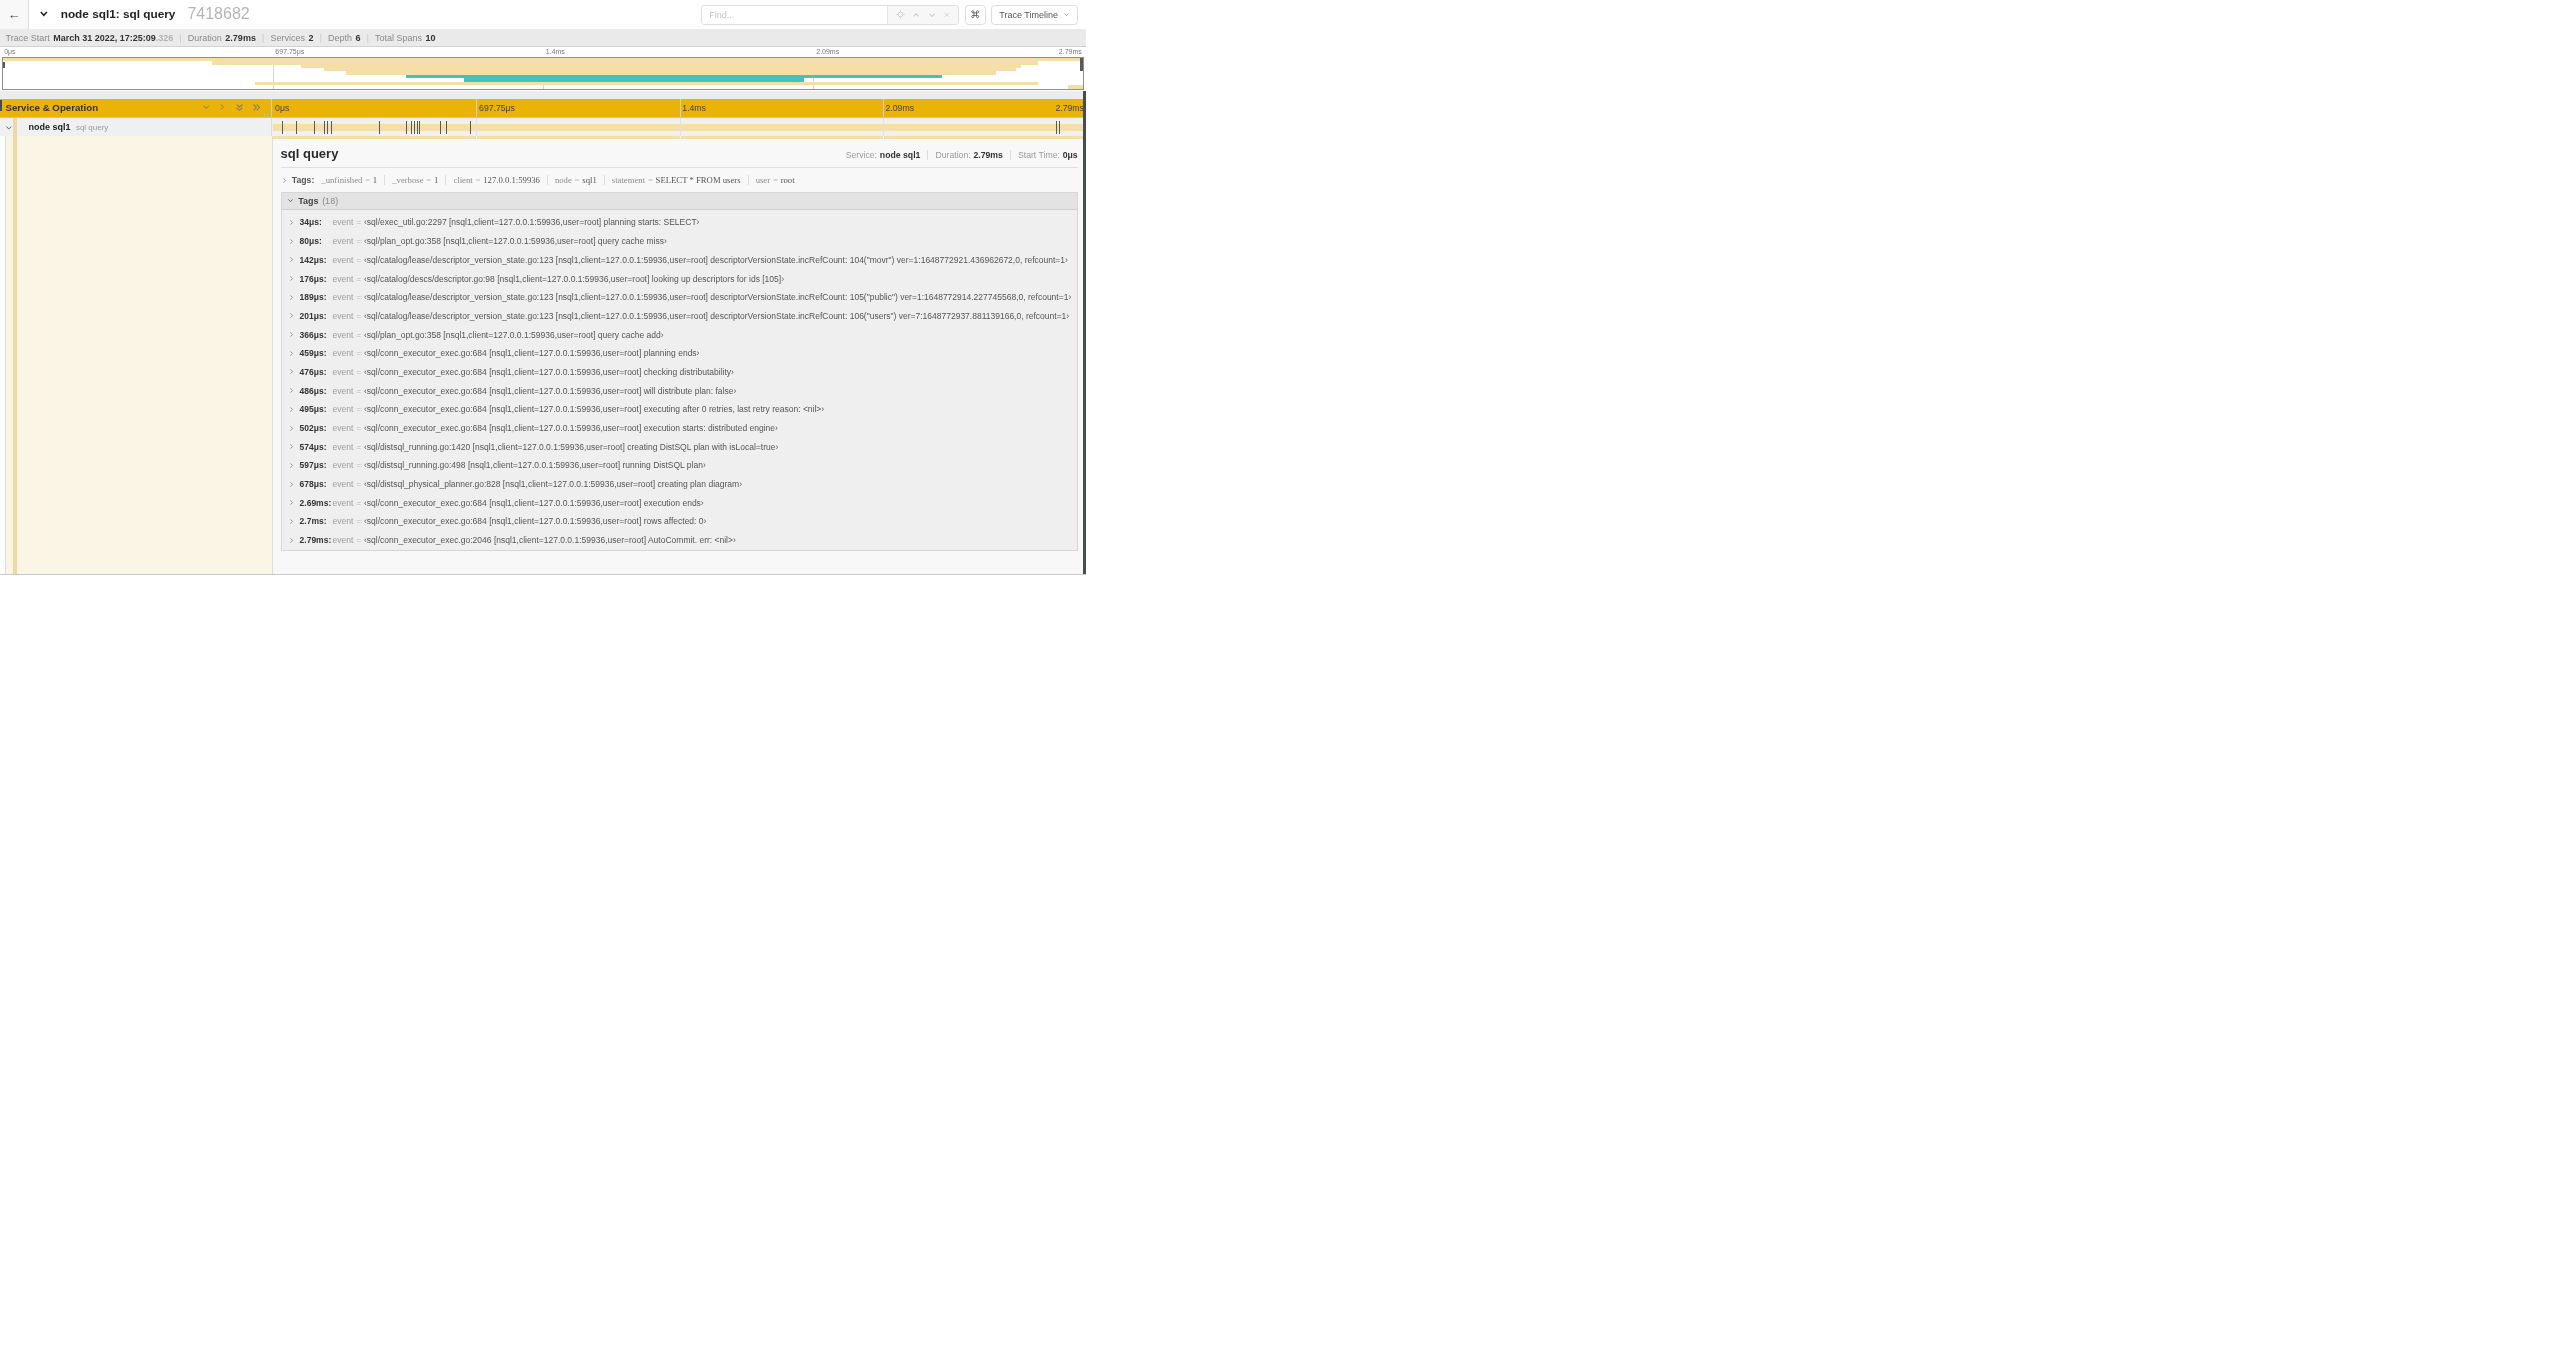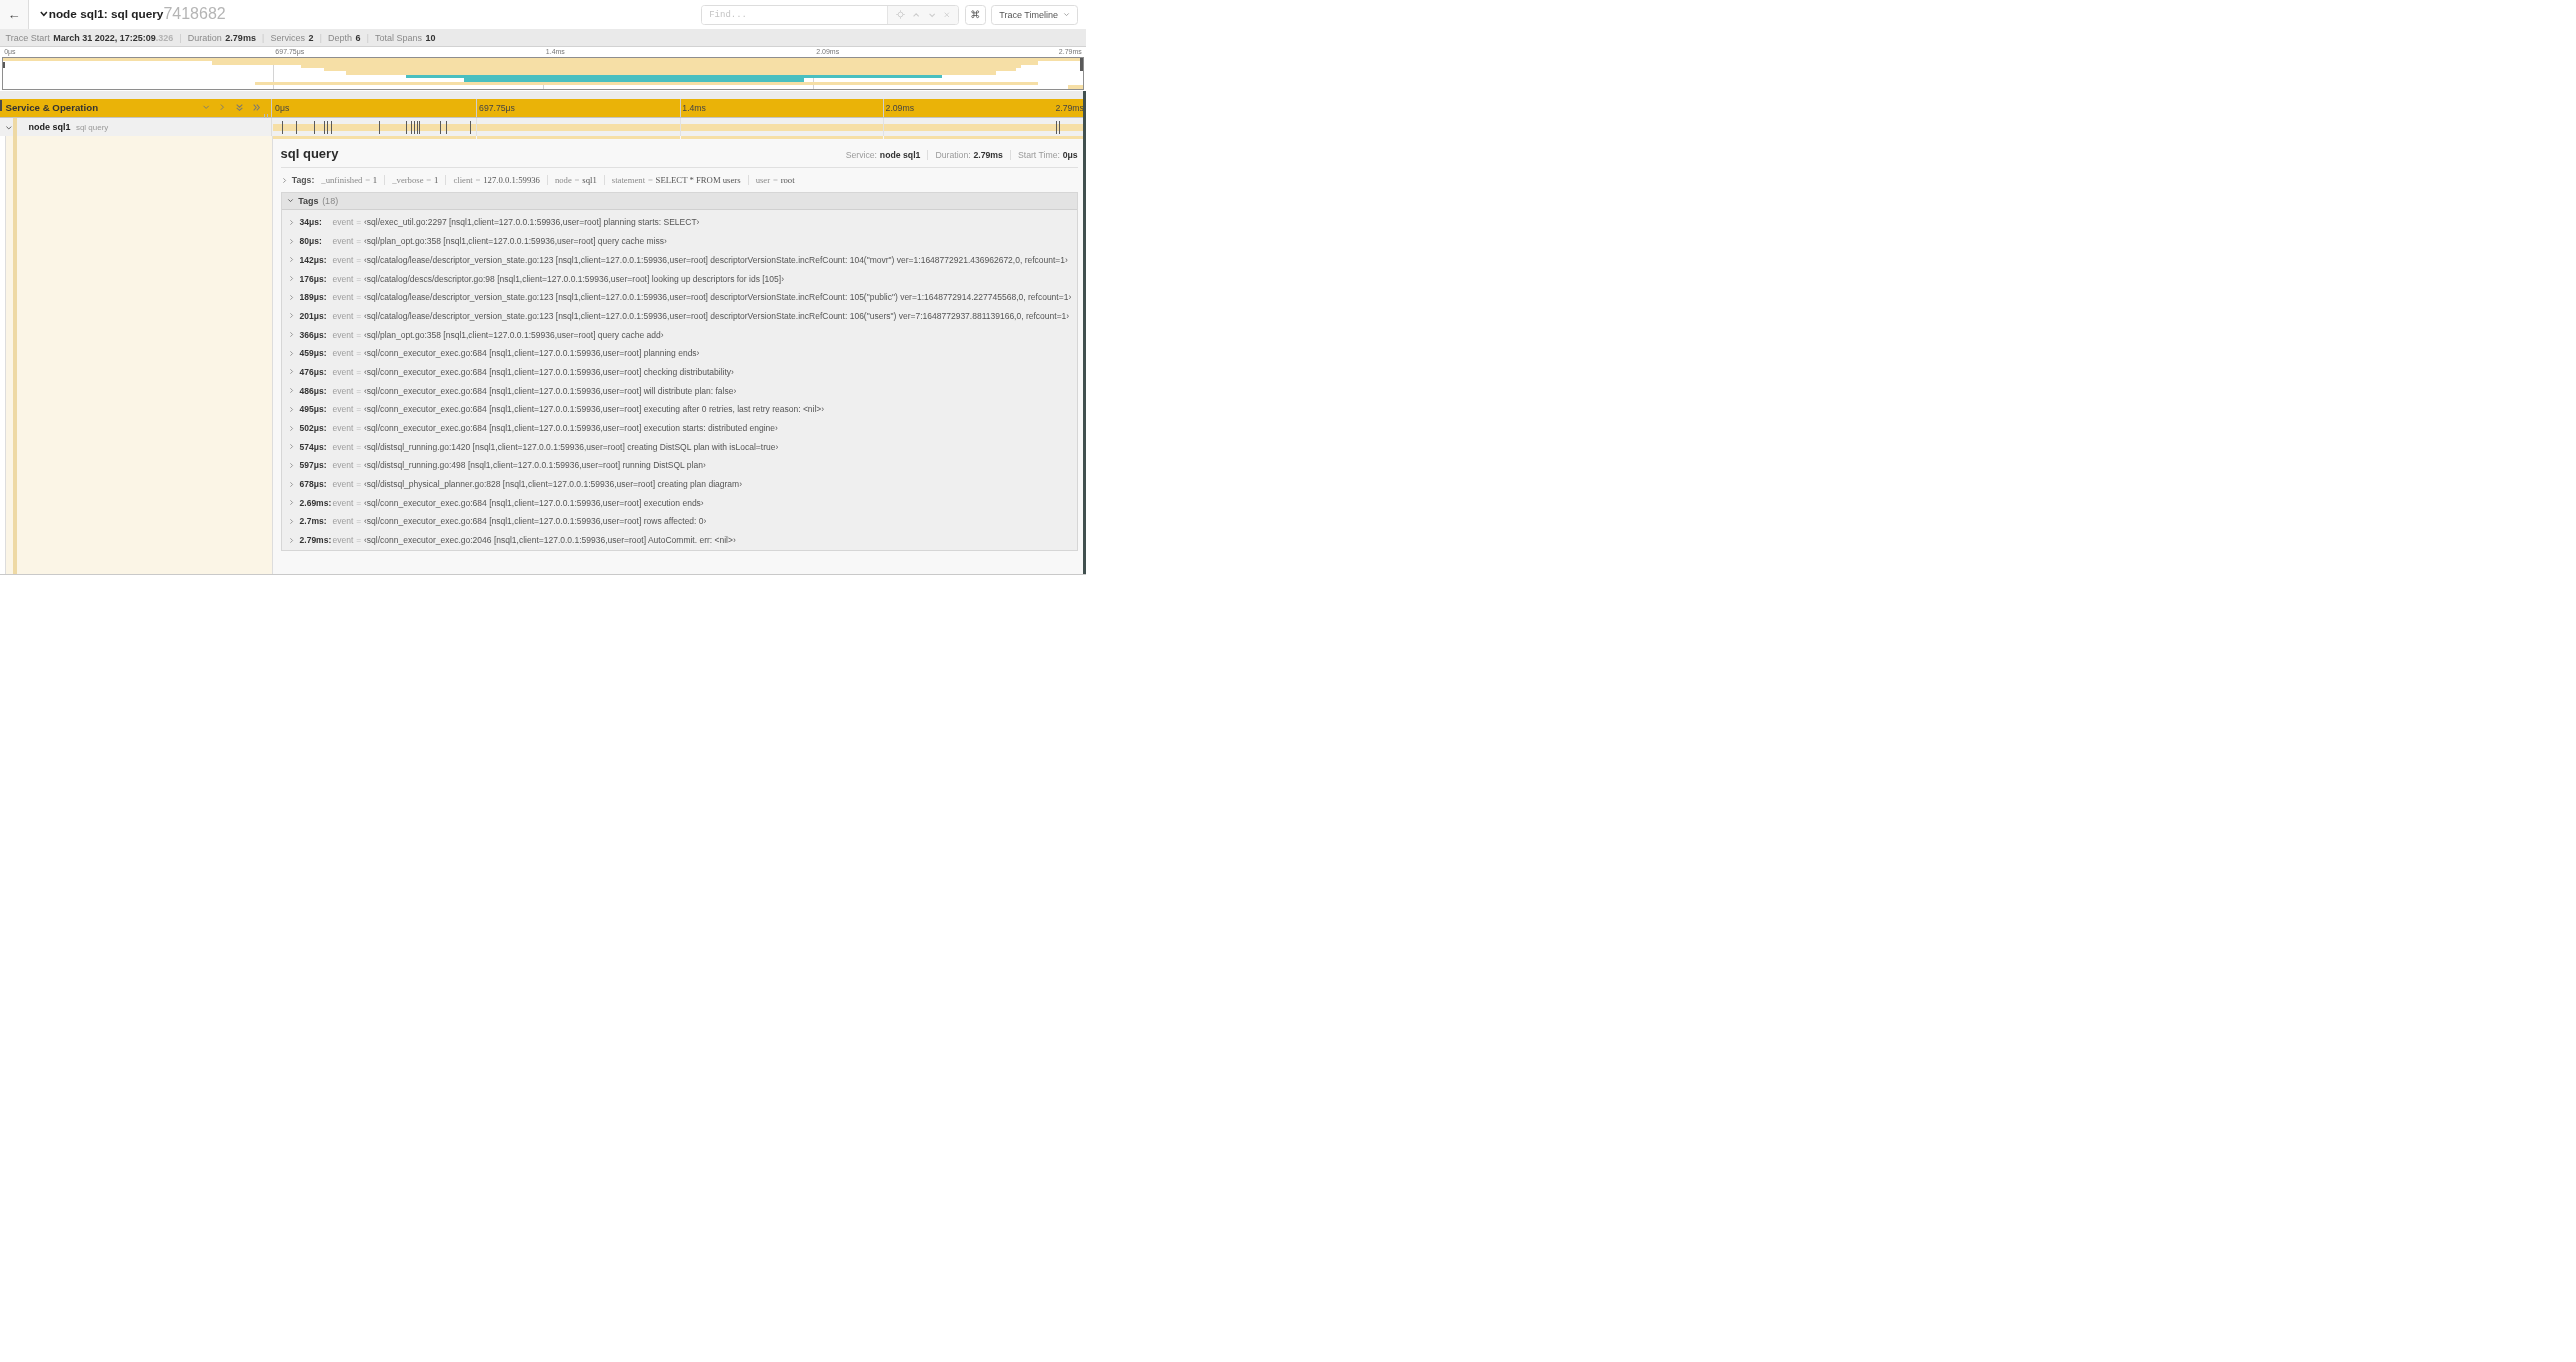--- a/index.html
+++ b/index.html
@@ -3,27 +3,27 @@
 <meta charset="utf-8">
 <style>
   * { margin:0; padding:0; box-sizing:border-box; }
   html,body { background:#fff; }
   body { width:1086px; height:575px; font-family:"Liberation Sans", sans-serif; position:relative; overflow:hidden; color:#333; }
   .app { position:absolute; inset:0; border-bottom:0.7px solid #c9c9c9; }
 
   
   .topbar { position:absolute; top:0; left:0; right:0; height:29px; background:#fff; }
   .back-col { position:absolute; left:0; top:0; width:29px; height:29px; background:#f8f8f8; border-right:0.7px solid #ddd; display:flex; align-items:center; justify-content:center; font-size:13px; color:#444; cursor:pointer; }
-  .title-wrap { position:absolute; left:39px; top:0; height:28px; display:flex; align-items:center; gap:0; }
+  .title-wrap { position:absolute; left:39px; top:0; height:28px; display:flex; align-items:center; gap:12px; }
   .title-chev { color:#222; display:inline-flex; }
   .page-title { font-size:11.8px; font-weight:bold; color:#222; }
   .trace-id { font-size:16px; color:#b5b5b5; font-weight:normal; }
   .top-right { position:absolute; right:8.3px; top:4.8px; height:20px; display:flex; align-items:stretch; }
   .find-group { display:flex; border:0.7px solid #ddd; border-radius:3.5px; overflow:hidden; width:258px; background:#fff; }
-  .find-input { border:none; outline:none; flex:1; padding:0 7px; font-size:9px; font-family:Liberation Mono, monospace; color:#444; }
+  .find-input { border:none; outline:none; flex:1; padding:0 7px; font-size:9px; font-family:Liberation Sans, sans-serif; color:#444; }
   .find-input::placeholder { color:#c3c3c3; }
   .find-btns { width:71px; background:#f7f7f7; border-left:0.7px solid #e4e4e4; display:flex; align-items:center; justify-content:space-evenly; color:#ccc; }
   .find-btns .fb { display:inline-flex; align-items:center; font-size:9px; color:#ccc; }
   .kbd-btn { margin-left:5.5px; width:21px; border:0.7px solid #ddd; border-radius:3.5px; background:#fff; display:flex; align-items:center; justify-content:center; cursor:pointer; }
   .view-btn { margin-left:5.5px; padding:0 7px; border:0.7px solid #ddd; border-radius:3.5px; background:#fff; display:flex; align-items:center; gap:4.8px; font-size:9px; color:#555; cursor:pointer; white-space:nowrap; }
 
   
   .summary-bar { position:absolute; top:29px; left:0; right:0; height:18px; background:#eaeaea; border-bottom:0.7px solid #d2d2d2; display:flex; align-items:center; padding-left:5.5px; font-size:9px; }
   .sum-label { color:#8a8a8a; margin-right:3.5px; }
   .sum-value { color:#333; font-weight:bold; }

